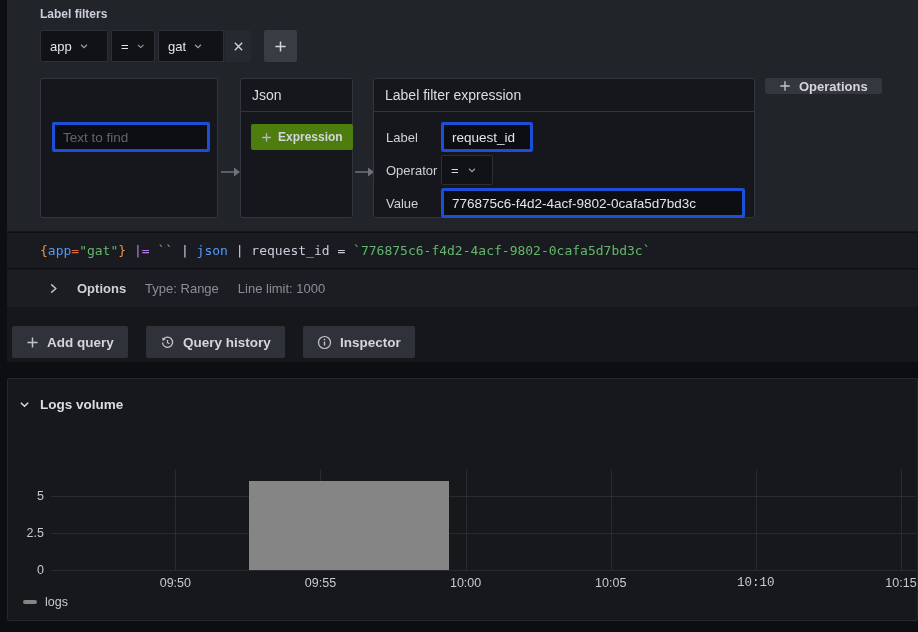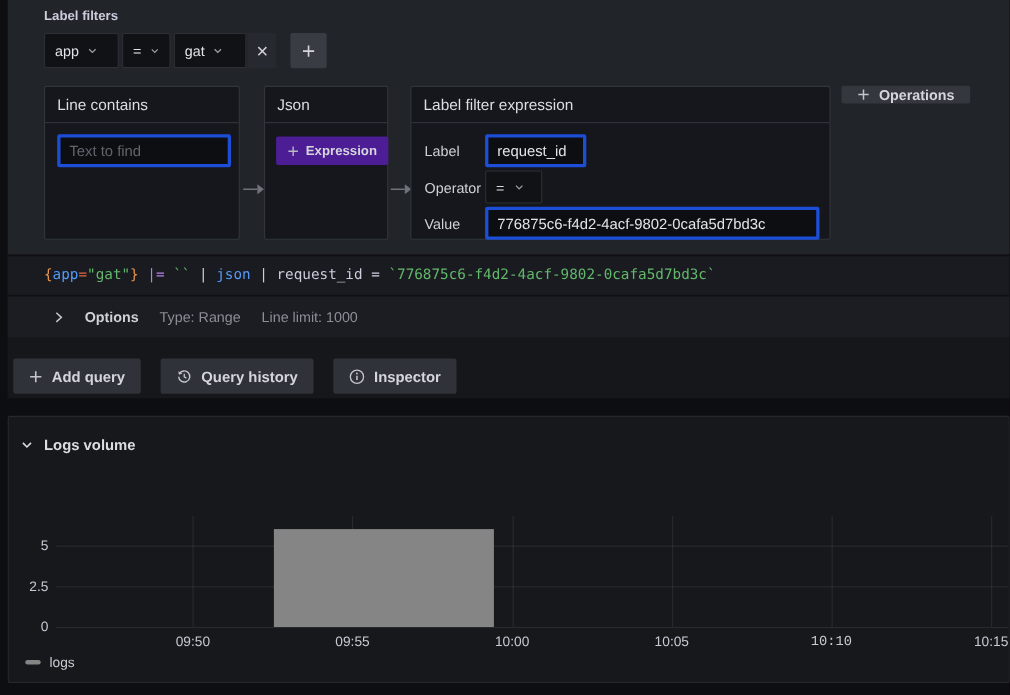--- a/index.html
+++ b/index.html
@@ -39,21 +39,21 @@
   }
   .flow-arrow { position:absolute; top:88px; }
   .text-input {
     background:#0c0e12; border:3px solid #1d4ed8; border-radius:2px; height:30px;
     font-size:13.5px; color:#e3e4ea; padding:0 8px; font-family:"Liberation Sans",sans-serif;
     width:100%;
   }
   .text-input::placeholder { color:#62656d; }
   .expr-btn {
     position:absolute; left:10px; top:45px; height:26px; padding:0 10px;
-    background:#4c1d95; border:none; border-radius:2px; color:#d5d6dc; font-size:12px;
+    background:#4d7c0f; border:none; border-radius:2px; color:#d5d6dc; font-size:12px;
     font-weight:700; display:flex; align-items:center; gap:6px; cursor:pointer;
   }
   .fld-row { position:absolute; left:12px; right:9px; height:30px; display:flex; align-items:center; }
   .fld-label { width:55px; font-size:13px; color:#d0d1d7; flex:none; }
   .op-select {
     height:30px; background:#101216; border:1px solid #2c3036; border-radius:2px;
     display:flex; align-items:center; gap:8px; padding:0 9px; font-size:13px; cursor:pointer;
   }
   .ops-btn {
     position:absolute; left:758px; top:0; height:16px; padding:0 14px;
@@ -140,21 +140,20 @@
         <button class="sq-btn" style="left:224px;">
           <svg width="13" height="13" viewBox="0 0 14 14">
               <path d="M7 1.5v11M1.5 7h11" stroke="#d5d6dc" stroke-width="1.6"></path>
             </svg>
         </button>
       </div>
 
       <div class="cards">
 
         <div class="card" style="left:33px; width:178px;">
-          <div class="card-header">Line contains</div>
           <div style="position:absolute; left:11px; top:43px; width:158px;">
             <input class="text-input" placeholder="Text to find" value="" style="">
           </div>
         </div>
 
         <svg class="flow-arrow" style="left:214px;" width="20" height="12" viewBox="0 0 20 12">
             <path d="M0 6h13" stroke="#6f727a" stroke-width="1.5"></path>
             <path d="M13 1.5 19 6l-6 4.5z" fill="#6f727a"></path>
           </svg>
 

